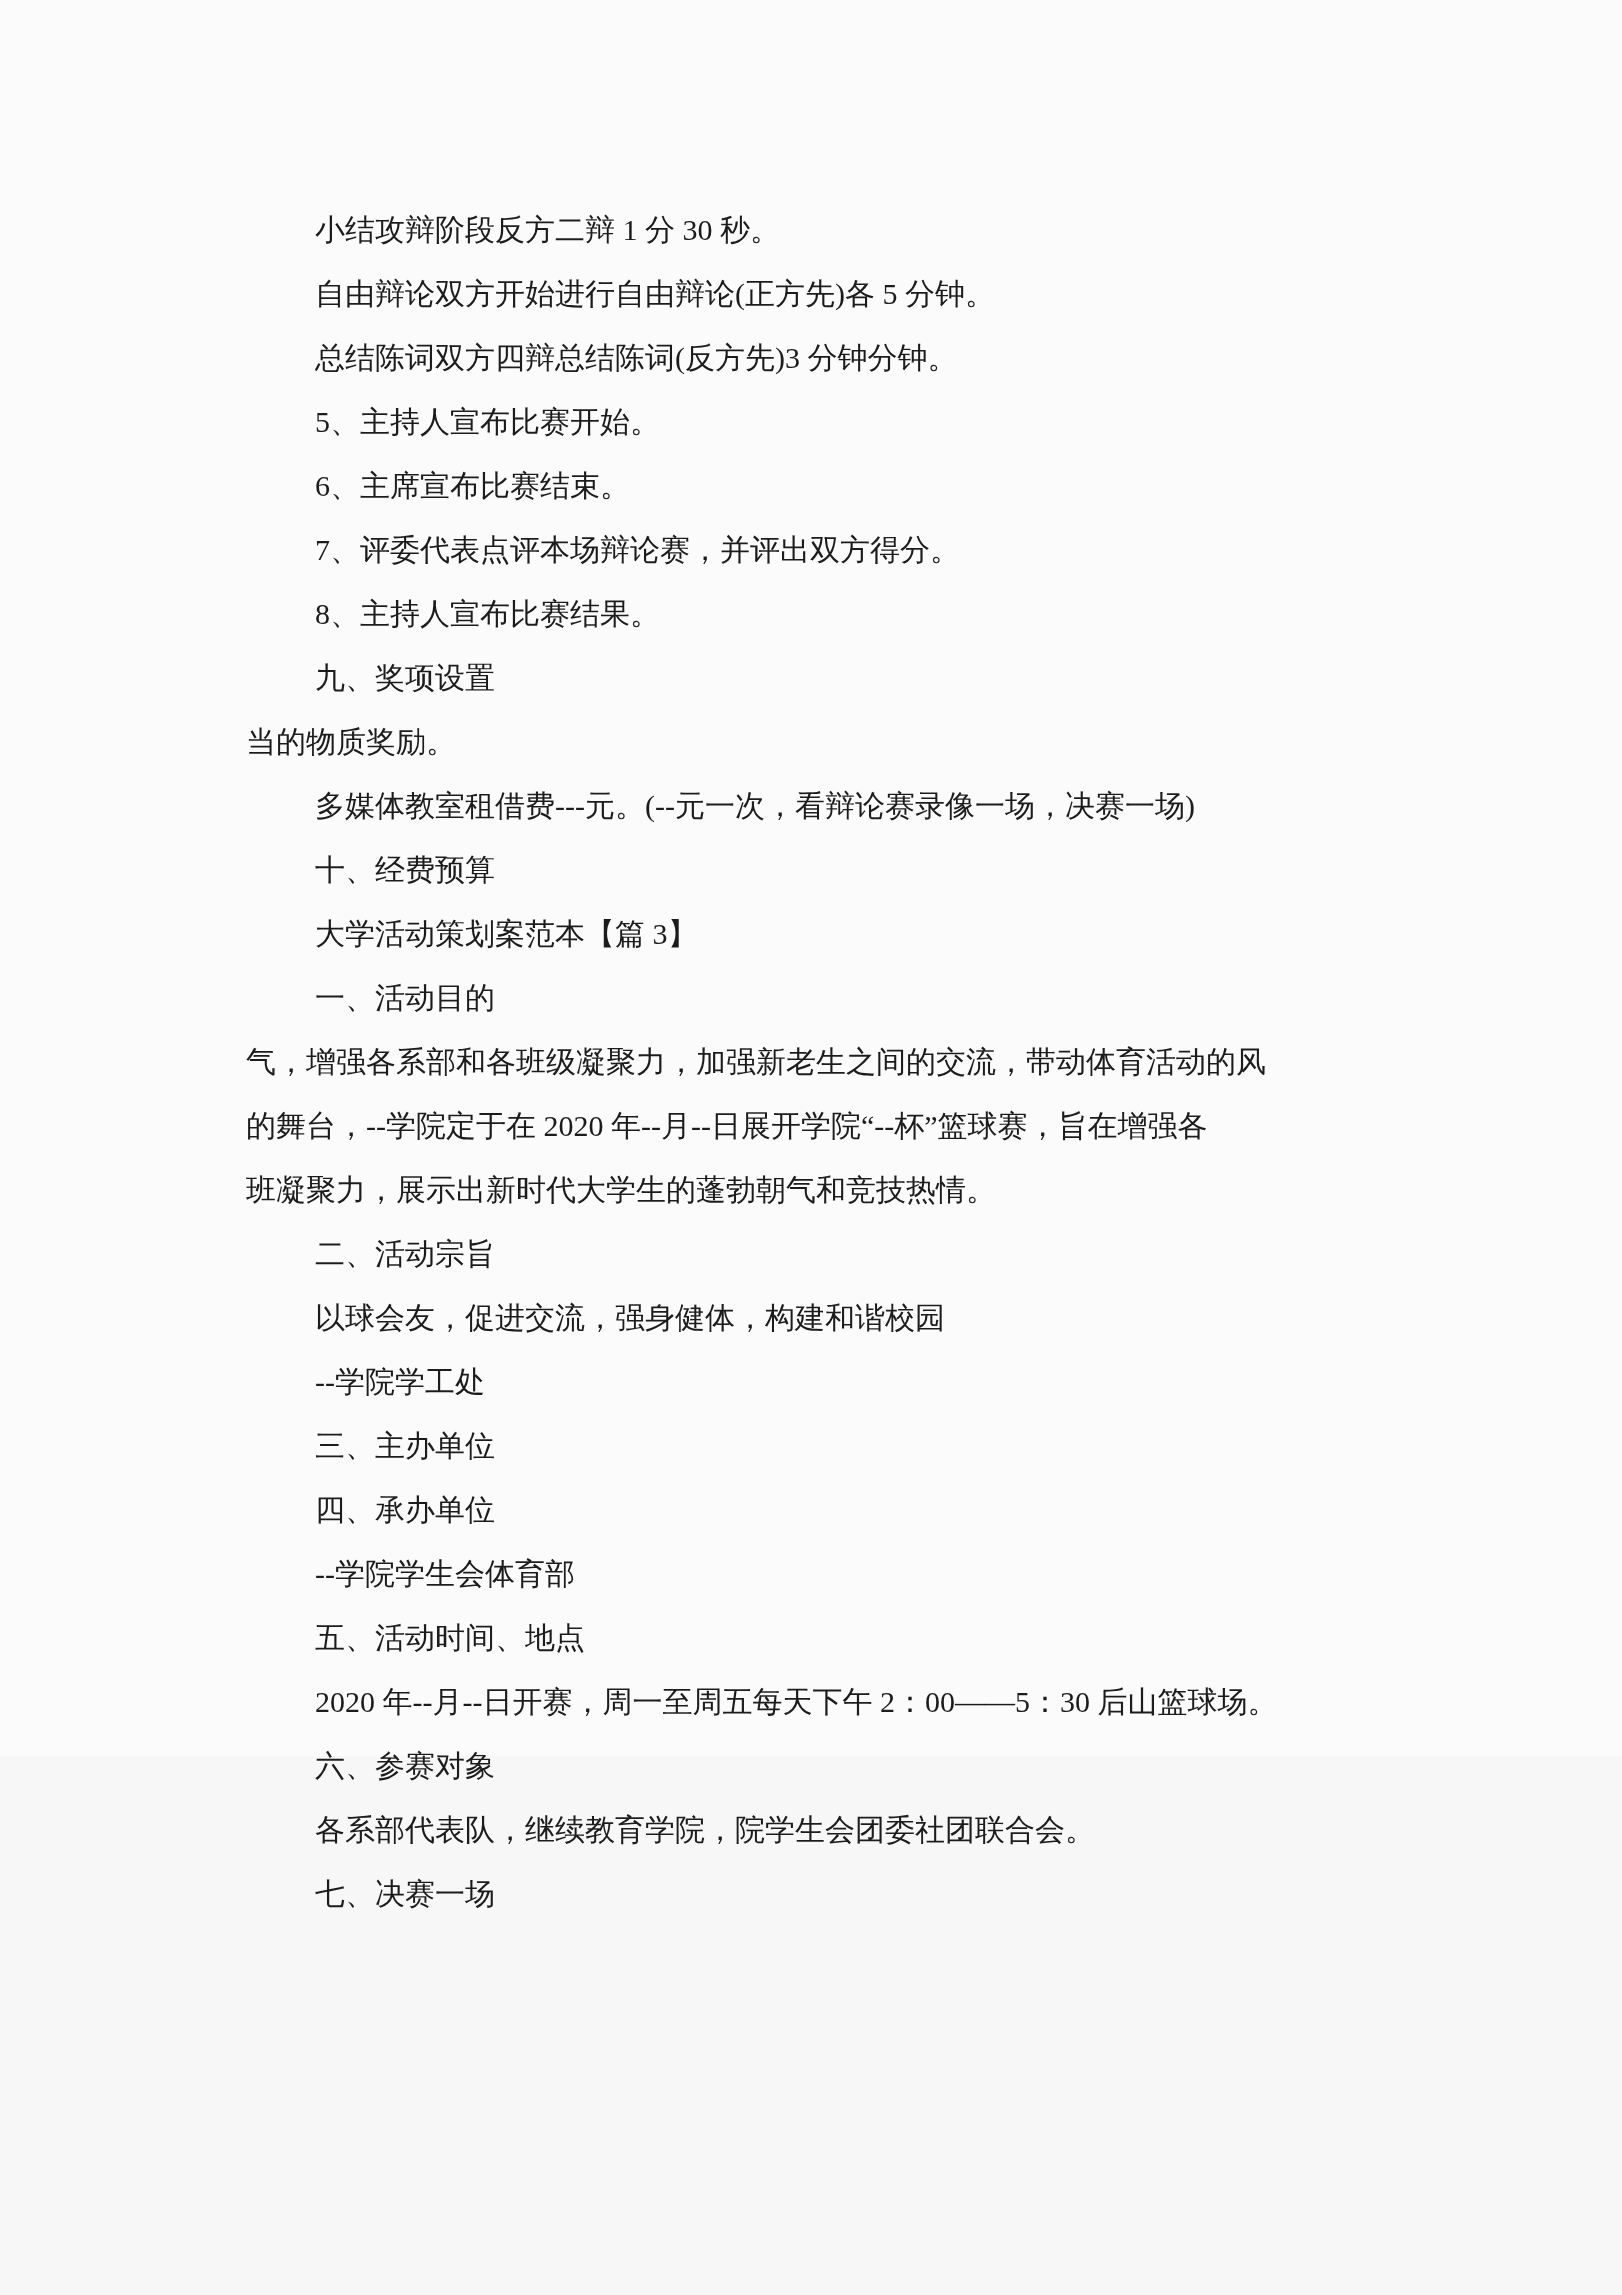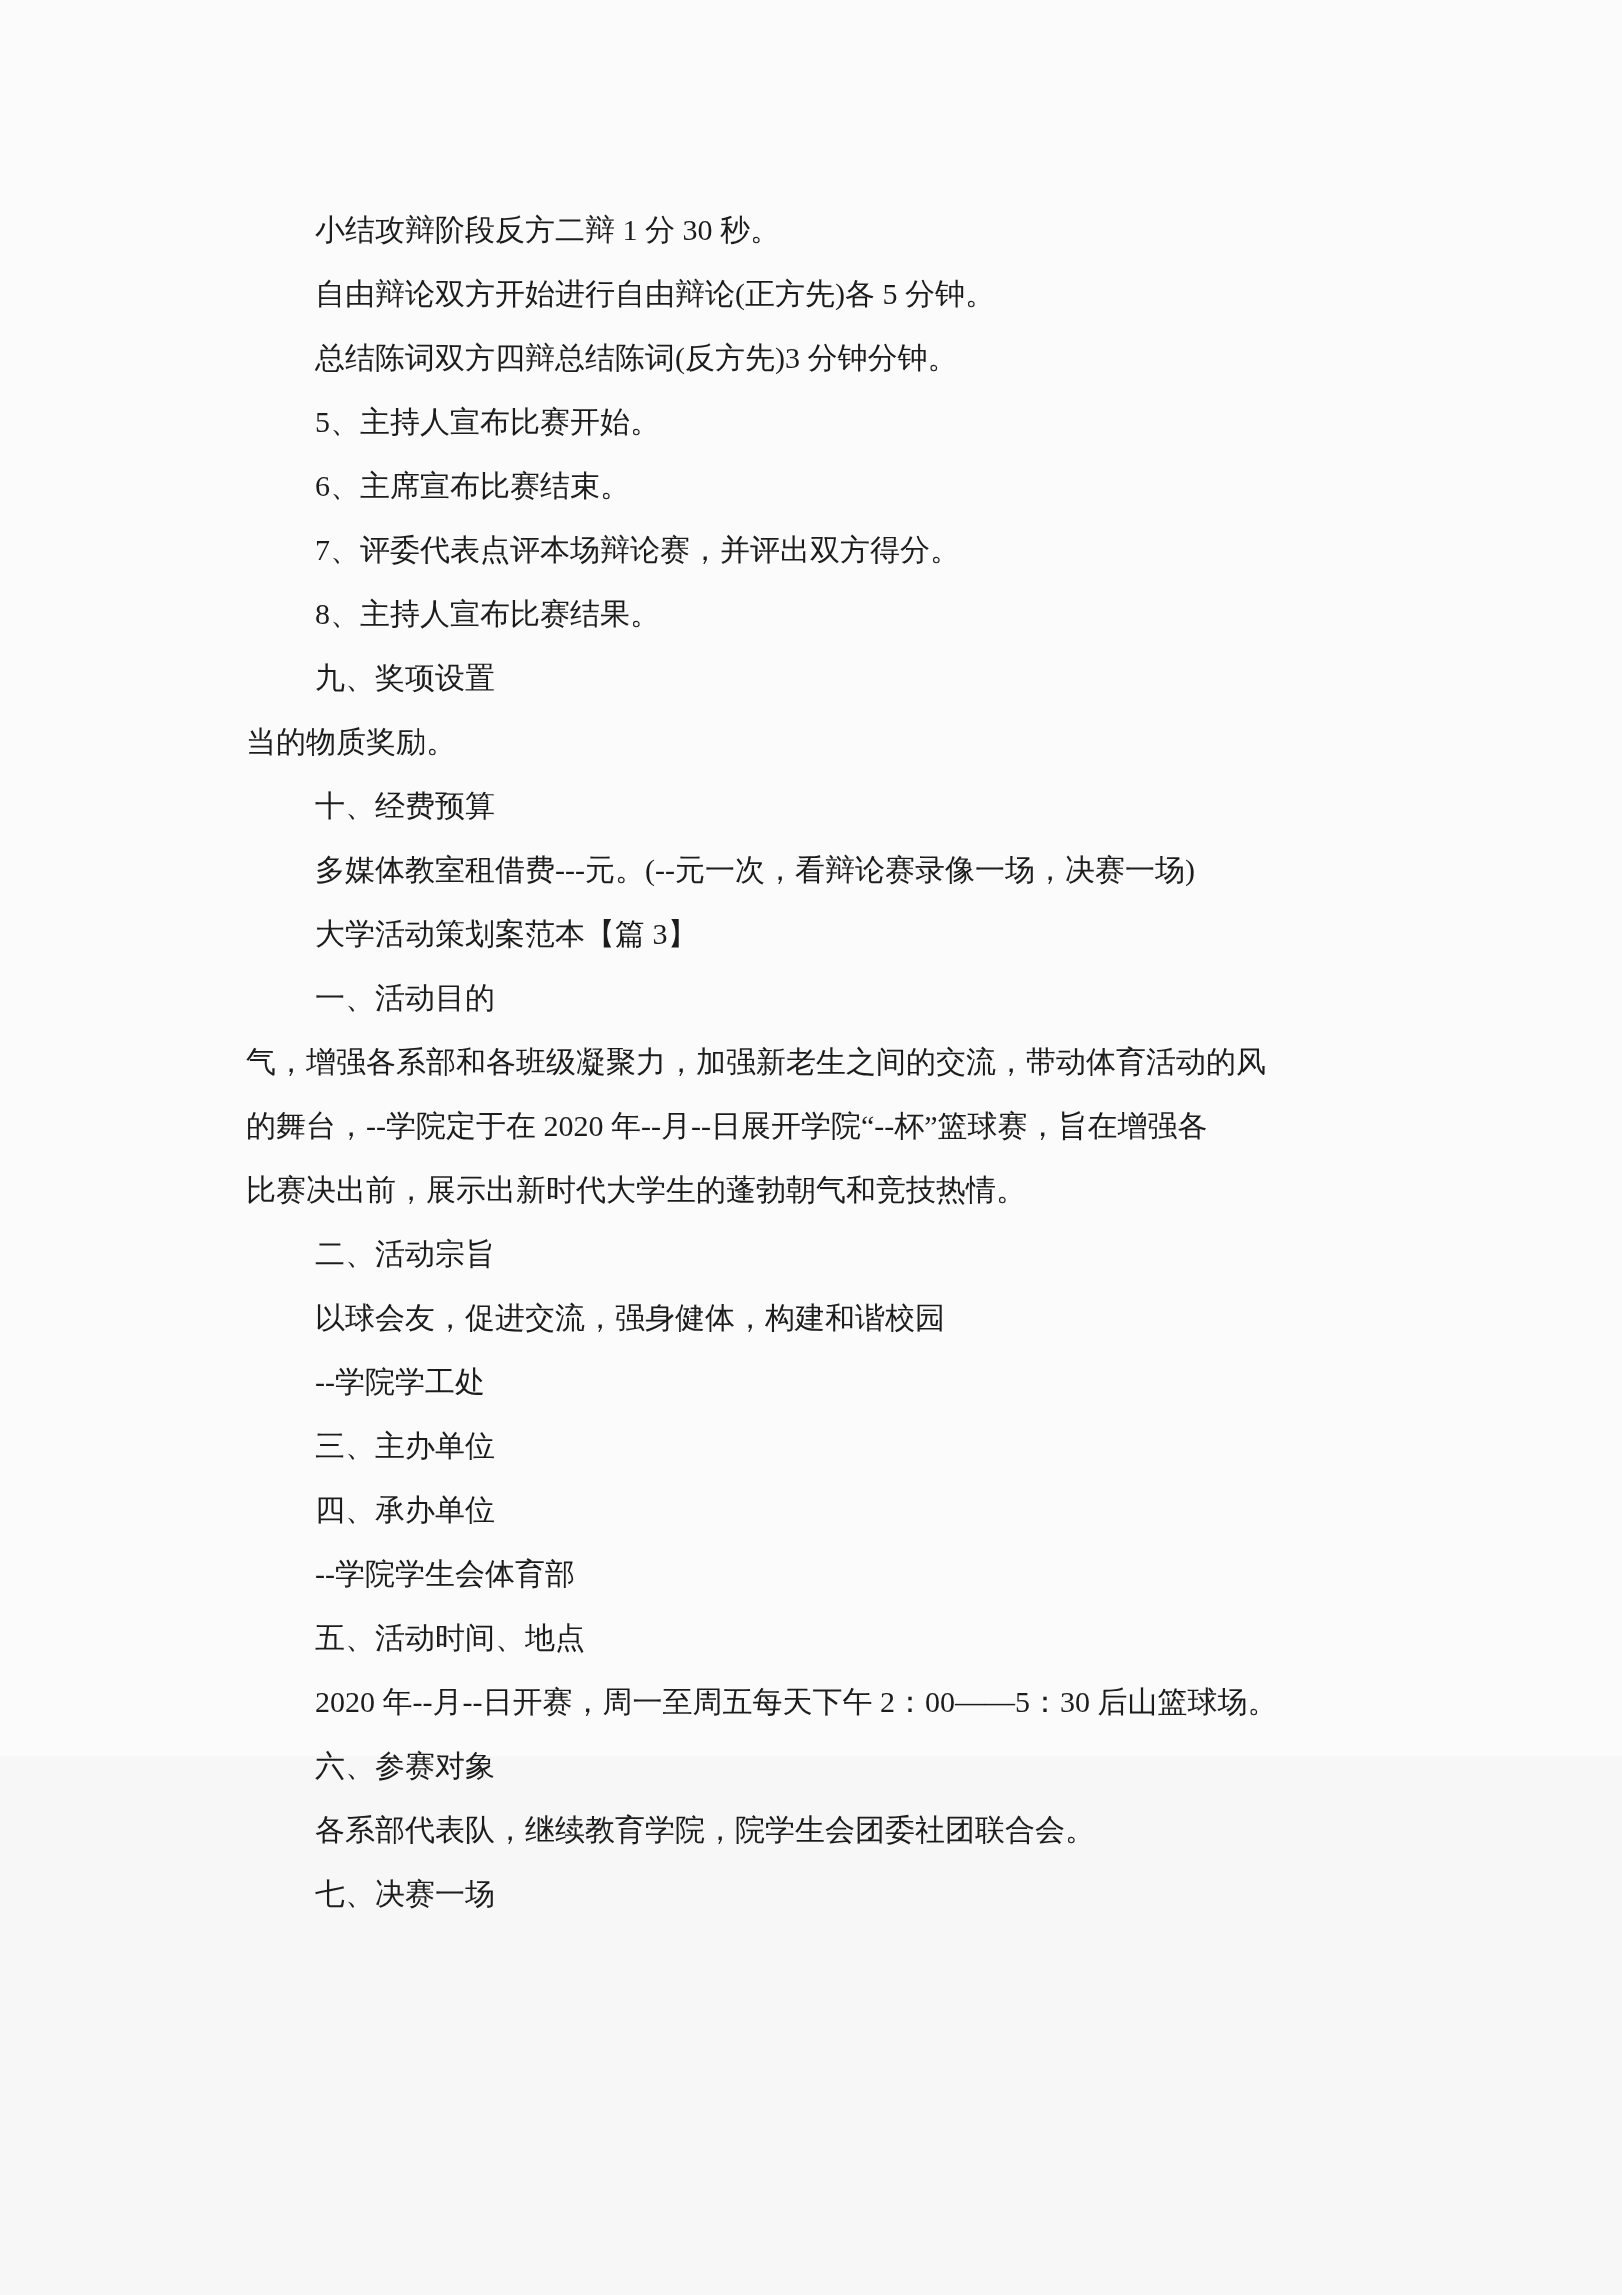--- a/index.html
+++ b/index.html
@@ -47,27 +47,27 @@
   <div class="text-block" id="text-block">
       <div class="line indent">小结攻辩阶段反方二辩 1 分 30 秒。</div>
       <div class="line indent">自由辩论双方开始进行自由辩论(正方先)各 5 分钟。</div>
       <div class="line indent">总结陈词双方四辩总结陈词(反方先)3 分钟分钟。</div>
       <div class="line indent">5、主持人宣布比赛开始。</div>
       <div class="line indent">6、主席宣布比赛结束。</div>
       <div class="line indent">7、评委代表点评本场辩论赛，并评出双方得分。</div>
       <div class="line indent">8、主持人宣布比赛结果。</div>
       <div class="line indent">九、奖项设置</div>
       <div class="line">当的物质奖励。</div>
+      <div class="line indent">多媒体教室租借费---元。(--元一次，看辩论赛录像一场，决赛一场)</div>
       <div class="line indent">十、经费预算</div>
-      <div class="line indent">多媒体教室租借费---元。(--元一次，看辩论赛录像一场，决赛一场)</div>
       <div class="line indent">大学活动策划案范本【篇 3】</div>
       <div class="line indent">一、活动目的</div>
       <div class="line">气，增强各系部和各班级凝聚力，加强新老生之间的交流，带动体育活动的风</div>
       <div class="line">的舞台，--学院定于在 2020 年--月--日展开学院“--杯”篮球赛，旨在增强各</div>
-      <div class="line">比赛决出前，展示出新时代大学生的蓬勃朝气和竞技热情。</div>
+      <div class="line">班凝聚力，展示出新时代大学生的蓬勃朝气和竞技热情。</div>
       <div class="line indent">二、活动宗旨</div>
       <div class="line indent">以球会友，促进交流，强身健体，构建和谐校园</div>
       <div class="line indent">--学院学工处</div>
       <div class="line indent">三、主办单位</div>
       <div class="line indent">四、承办单位</div>
       <div class="line indent">--学院学生会体育部</div>
       <div class="line indent">五、活动时间、地点</div>
       <div class="line indent">2020 年--月--日开赛，周一至周五每天下午 2：00——5：30 后山篮球场。</div>
       <div class="line indent">六、参赛对象</div>
       <div class="line indent">各系部代表队，继续教育学院，院学生会团委社团联合会。</div>

